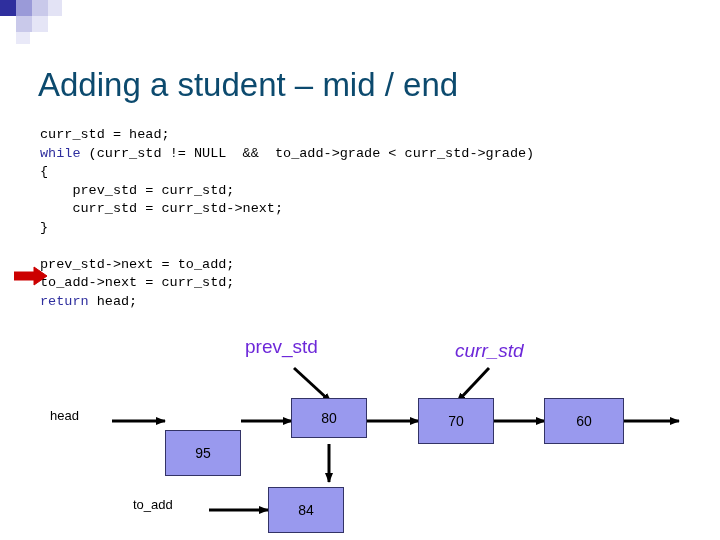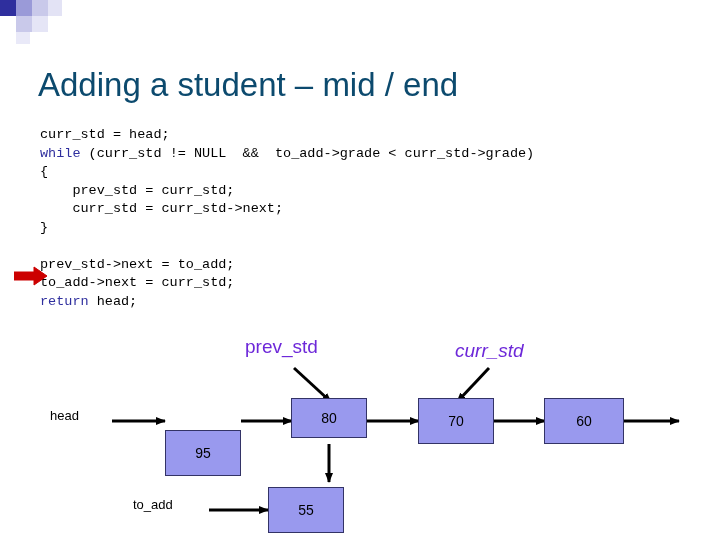--- a/index.html
+++ b/index.html
@@ -163,14 +163,14 @@
   <div class="ptr-label" style="left:245px; top:6px;">prev_std</div>
   <div class="ptr-label" style="left:455px; top:10px;font-style:italic;">curr_std</div>
 
   <div class="plain-label" style="left:50px; top:78px;">head</div>
   <div class="plain-label" style="left:126px; top:167px;margin-left:7px;">to_add</div>
 
   <div class="node" style="left:165px; top:68px; width:76px; height:46px;margin-top:32px;">95</div>
   <div class="node" style="left:291px; top:68px; width:76px; height:40px;">80</div>
   <div class="node" style="left:418px; top:68px; width:76px; height:46px;">70</div>
   <div class="node" style="left:544px; top:68px; width:80px; height:46px;">60</div>
-  <div class="node" style="left:268px; top:157px; width:76px; height:46px;">55</div>
+  <div class="node" style="left:268px; top:157px; width:76px; height:46px;">84</div>
 </div>
 
 </body></html>

